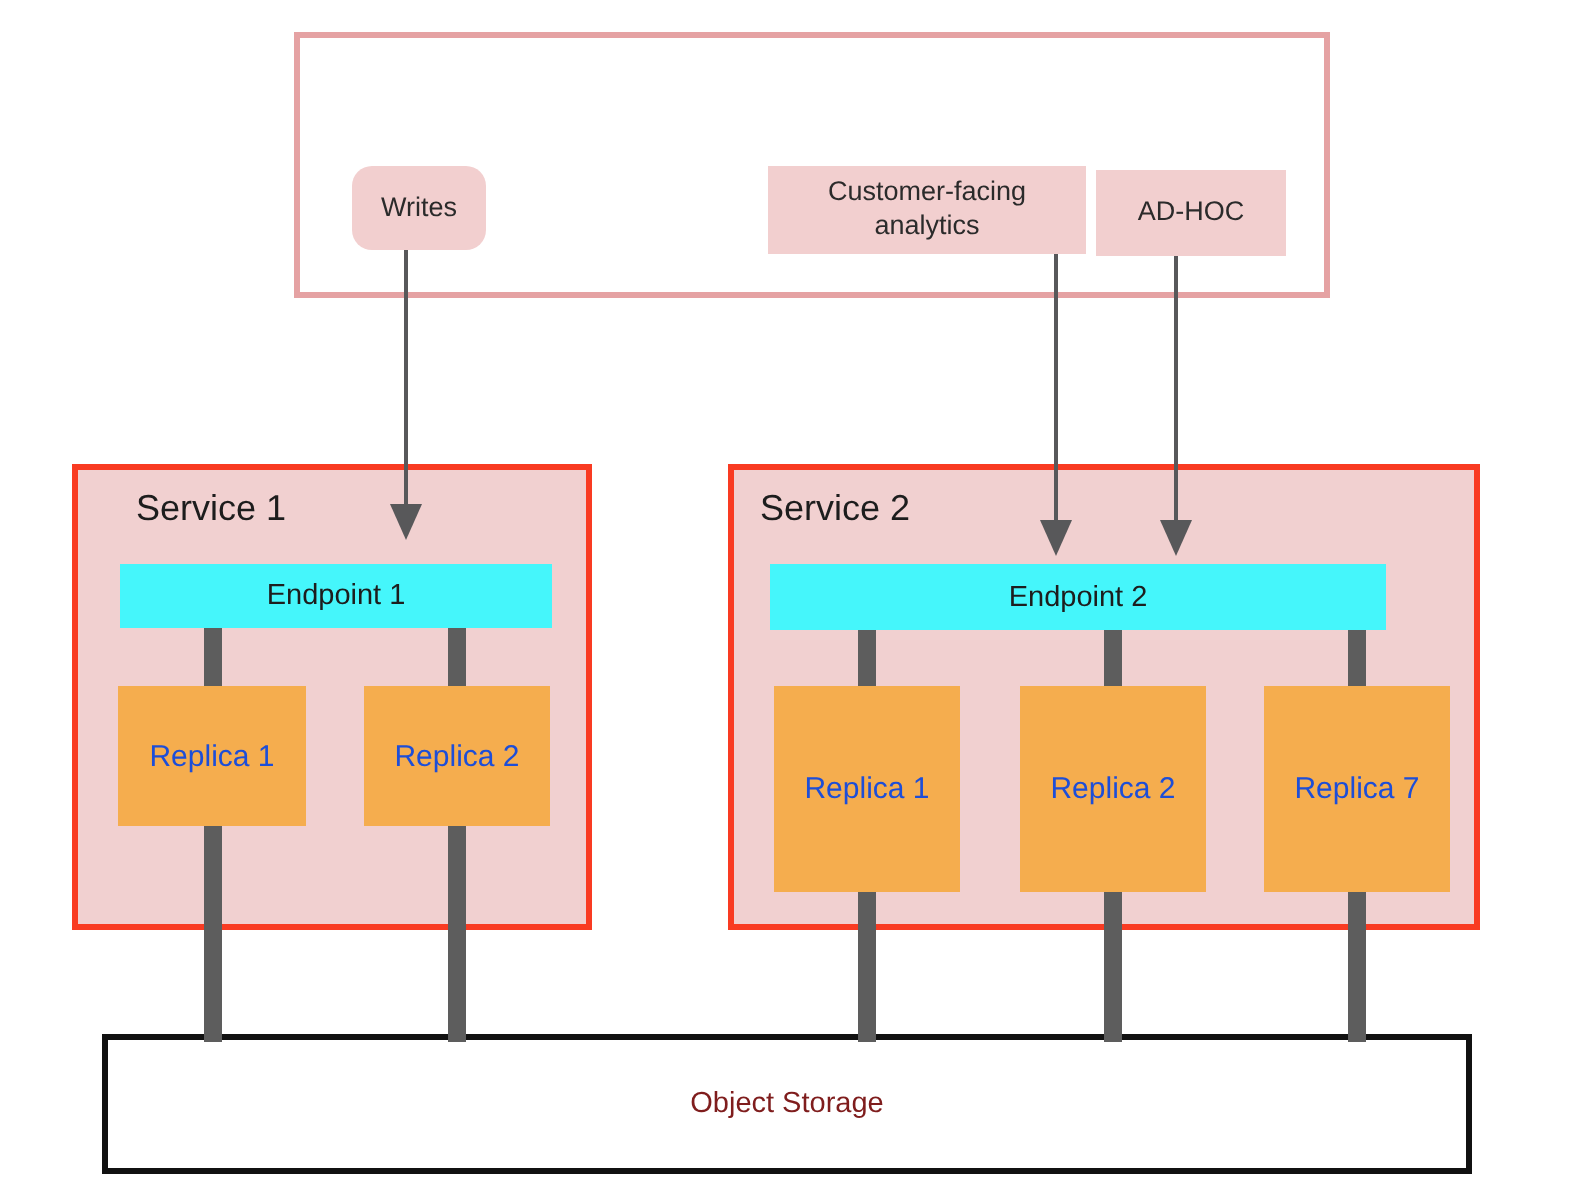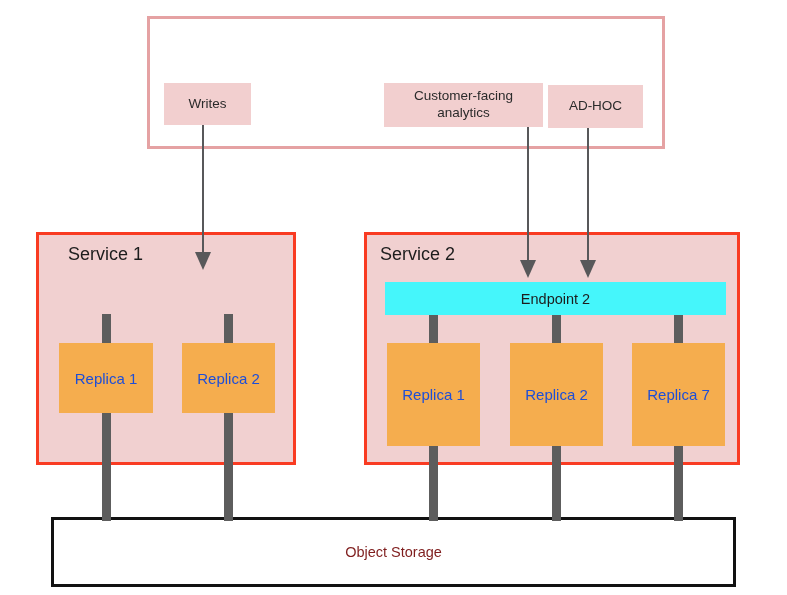--- a/index.html
+++ b/index.html
@@ -40,21 +40,21 @@
                  display:flex; align-items:center; justify-content:center; font-size:14.5px; color:#7f1d1d; }
 </style>
 </head>
 <body>
 
 <div id="canvas">
 
   <div class="abs workloads-box" style="left:147px; top:16px; width:518px; height:133px;"></div>
   <div class="abs workloads-title" style="left:147px; top:36px; width:518px;">Your workloads</div>
 
-  <div class="abs workload-item" style="left:164px; top:83px; width:87px; height:42px;">
+  <div class="abs workload-item" style="left:176px; top:83px; width:67px; height:42px;border-radius:10px;">
     <span>Writes</span>
   </div>
   <div class="abs workload-item" style="left:384px; top:83px; width:159px; height:44px; padding:0 14px;">
     <span>Customer-facing analytics</span>
   </div>
   <div class="abs workload-item" style="left:548px; top:85px; width:95px; height:43px;">
     <span>AD-HOC</span>
   </div>
 
   <div class="abs arrow-line" style="left:202px; top:125px; height:127px;"></div>
@@ -62,38 +62,41 @@
 
   <div class="abs arrow-line" style="left:527px; top:127px; height:133px;"></div>
   <div class="abs arrow-head" style="left:520px; top:260px;"></div>
 
   <div class="abs arrow-line" style="left:587px; top:128px; height:132px;"></div>
   <div class="abs arrow-head" style="left:580px; top:260px;"></div>
 
   <div class="abs service-box" style="left:36px; top:232px; width:260px; height:233px;"></div>
   <div class="abs service-title" style="left:68px; top:244px;">Service 1</div>
 
+  <div class="abs endpoint-bar" style="left:60px; top:282px; width:216px; height:32px;">
+    <span>Endpoint 1</span>
+  </div>
 
   <div class="abs connector" style="left:102px; top:314px; height:29px;"></div>
   <div class="abs connector" style="left:224px; top:314px; height:29px;"></div>
 
   <div class="abs replica-box" style="left:59px; top:343px; width:94px; height:70px;">
     <span>Replica 1</span>
   </div>
   <div class="abs replica-box" style="left:182px; top:343px; width:93px; height:70px;">
     <span>Replica 2</span>
   </div>
 
   <div class="abs connector" style="left:102px; top:413px; height:108px;"></div>
   <div class="abs connector" style="left:224px; top:413px; height:108px;"></div>
 
   <div class="abs service-box" style="left:364px; top:232px; width:376px; height:233px;"></div>
   <div class="abs service-title" style="left:380px; top:244px;">Service 2</div>
 
-  <div class="abs endpoint-bar" style="left:385px; top:282px; width:341px; height:33px;">
+  <div class="abs endpoint-bar" style="left:385px; top:282px; width:308px; height:33px;">
     <span>Endpoint 2</span>
   </div>
 
   <div class="abs connector" style="left:429px; top:315px; height:28px;"></div>
   <div class="abs connector" style="left:552px; top:315px; height:28px;"></div>
   <div class="abs connector" style="left:674px; top:315px; height:28px;"></div>
 
   <div class="abs replica-box" style="left:387px; top:343px; width:93px; height:103px;">
     <span>Replica 1</span>
   </div>

